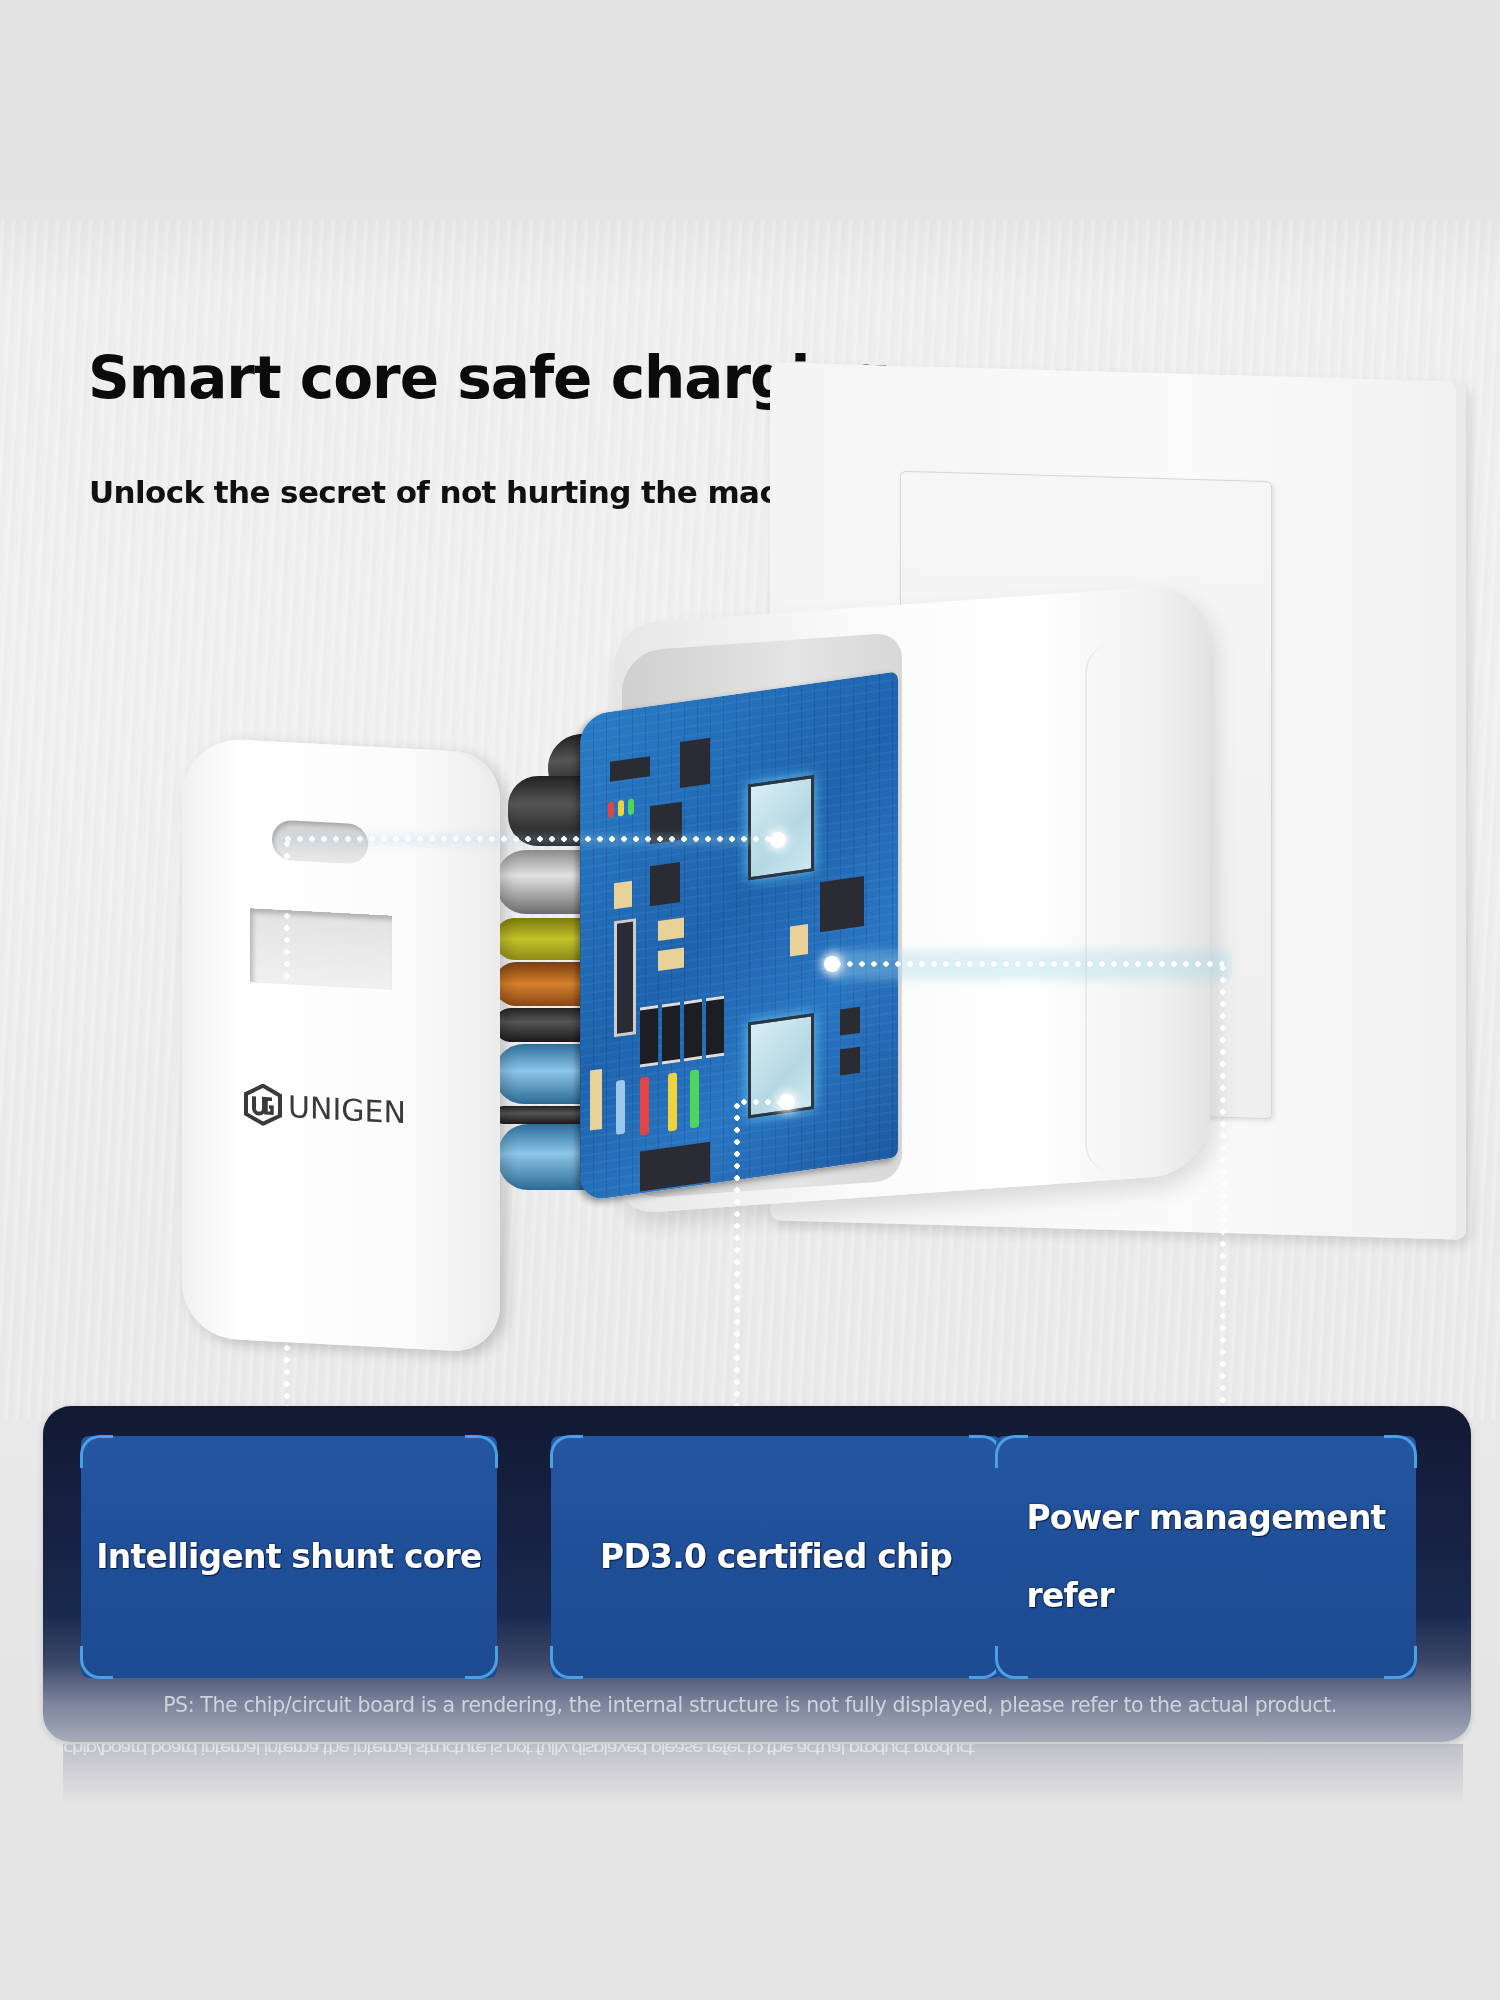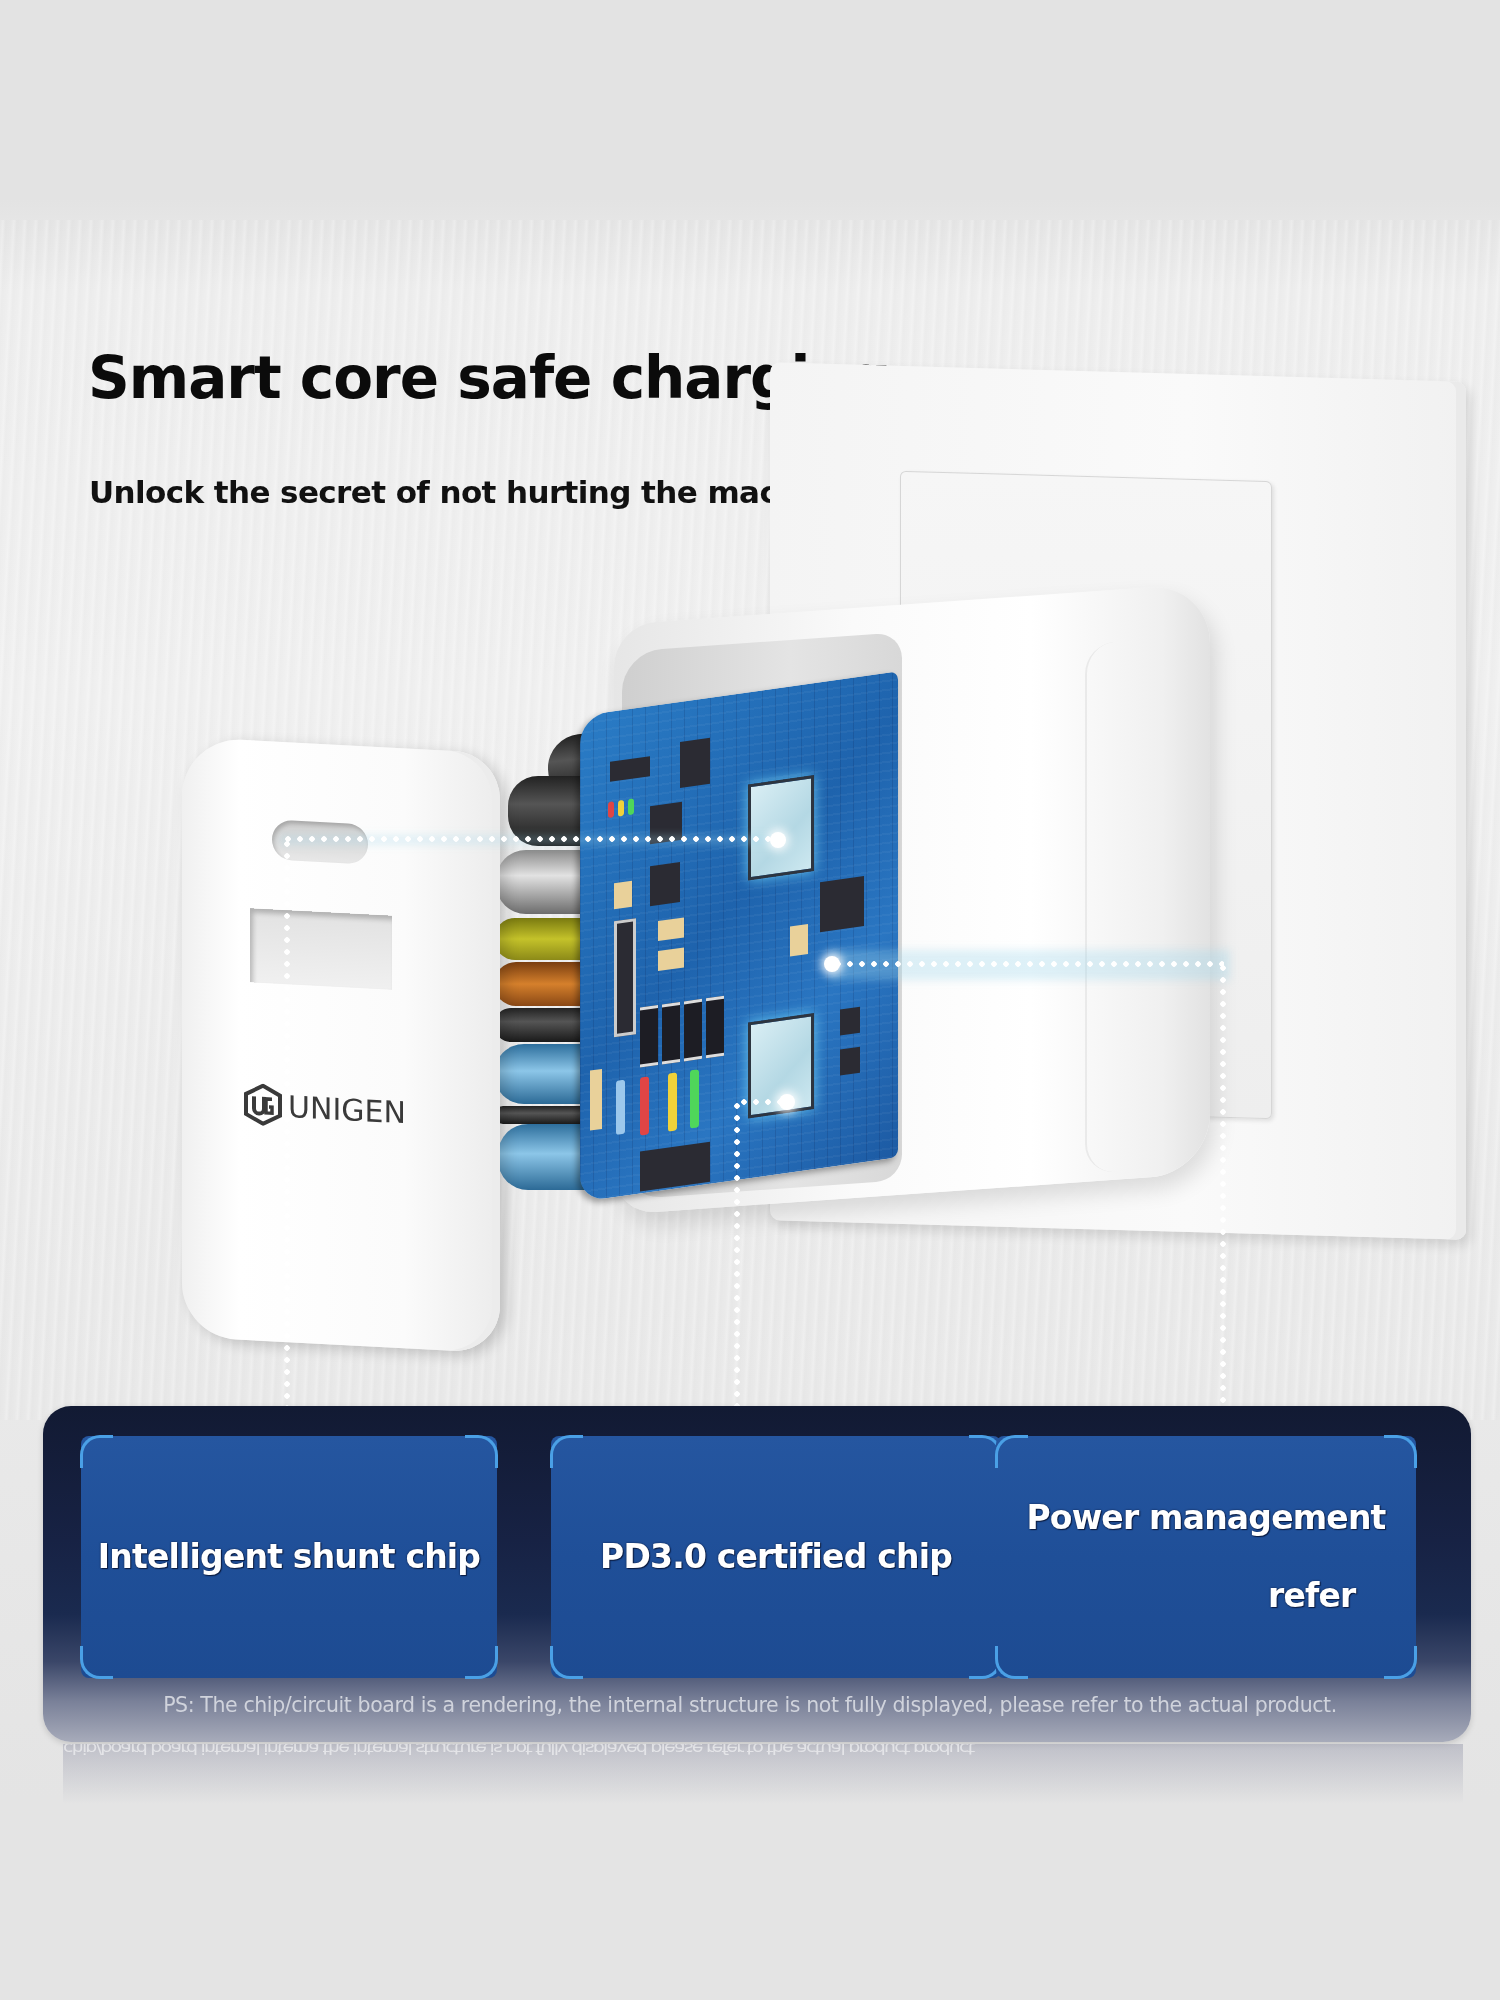--- a/index.html
+++ b/index.html
@@ -135,21 +135,21 @@
   .panel {
     position: absolute; left: 43px; top: 1406px; width: 1428px; height: 336px;
     border-radius: 28px;
     background: linear-gradient(180deg, #121a33 0%, #172244 40%, #1a2a4f 62%, #3a4668 76%, #7a8199 88%, #a7abba 100%);
     box-shadow: 0 2px 6px rgba(0,0,0,0.15);
   }
   .card {
     position: absolute; top: 1436px; height: 242px;
     background: linear-gradient(180deg, #2556a0 0%, #1f4f98 50%, #1d4b92 100%);
     border-radius: 8px;
-    display: flex; align-items: center; justify-content: center; text-align: right;
+    display: flex; align-items: center; justify-content: center; text-align: left;
   }
   .card::before, .card::after {
     content: ""; position: absolute; inset: -1px; border-radius: 22px; pointer-events: none;
   }
   .card .corner { position: absolute; width: 30px; height: 30px; border-color: #4aa0e6; border-style: solid; }
   .corner.tl { left: -1px; top: -1px; border-width: 3px 0 0 3px; border-radius: 20px 0 0 0; }
   .corner.tr { right: -1px; top: -1px; border-width: 3px 3px 0 0; border-radius: 0 20px 0 0; }
   .corner.bl { left: -1px; bottom: -1px; border-width: 0 0 3px 3px; border-radius: 0 0 0 20px; }
   .corner.br { right: -1px; bottom: -1px; border-width: 0 3px 3px 0; border-radius: 0 0 20px 0; }
   .card-label {
@@ -257,21 +257,21 @@
 <div class="glow-dot" style="left:824px;top:956px;"></div>
 <div class="dot-v" style="left:1220px;top:962px;height:472px;"></div>
 
 <div class="panel"></div>
 
 <div class="card" style="left:81px;width:416px;">
   <span class="corner tl"></span>
     <span class="corner tr"></span>
   <span class="corner bl"></span>
     <span class="corner br"></span>
-  <div class="card-label">Intelligent shunt chip</div>
+  <div class="card-label">Intelligent shunt core</div>
 </div>
 
 <div class="card" style="left:523px;width:450px;margin-left:28px;">
   <span class="corner tl"></span>
     <span class="corner tr"></span>
   <span class="corner bl"></span>
     <span class="corner br"></span>
   <div class="card-label">PD3.0 certified chip</div>
 </div>
 

